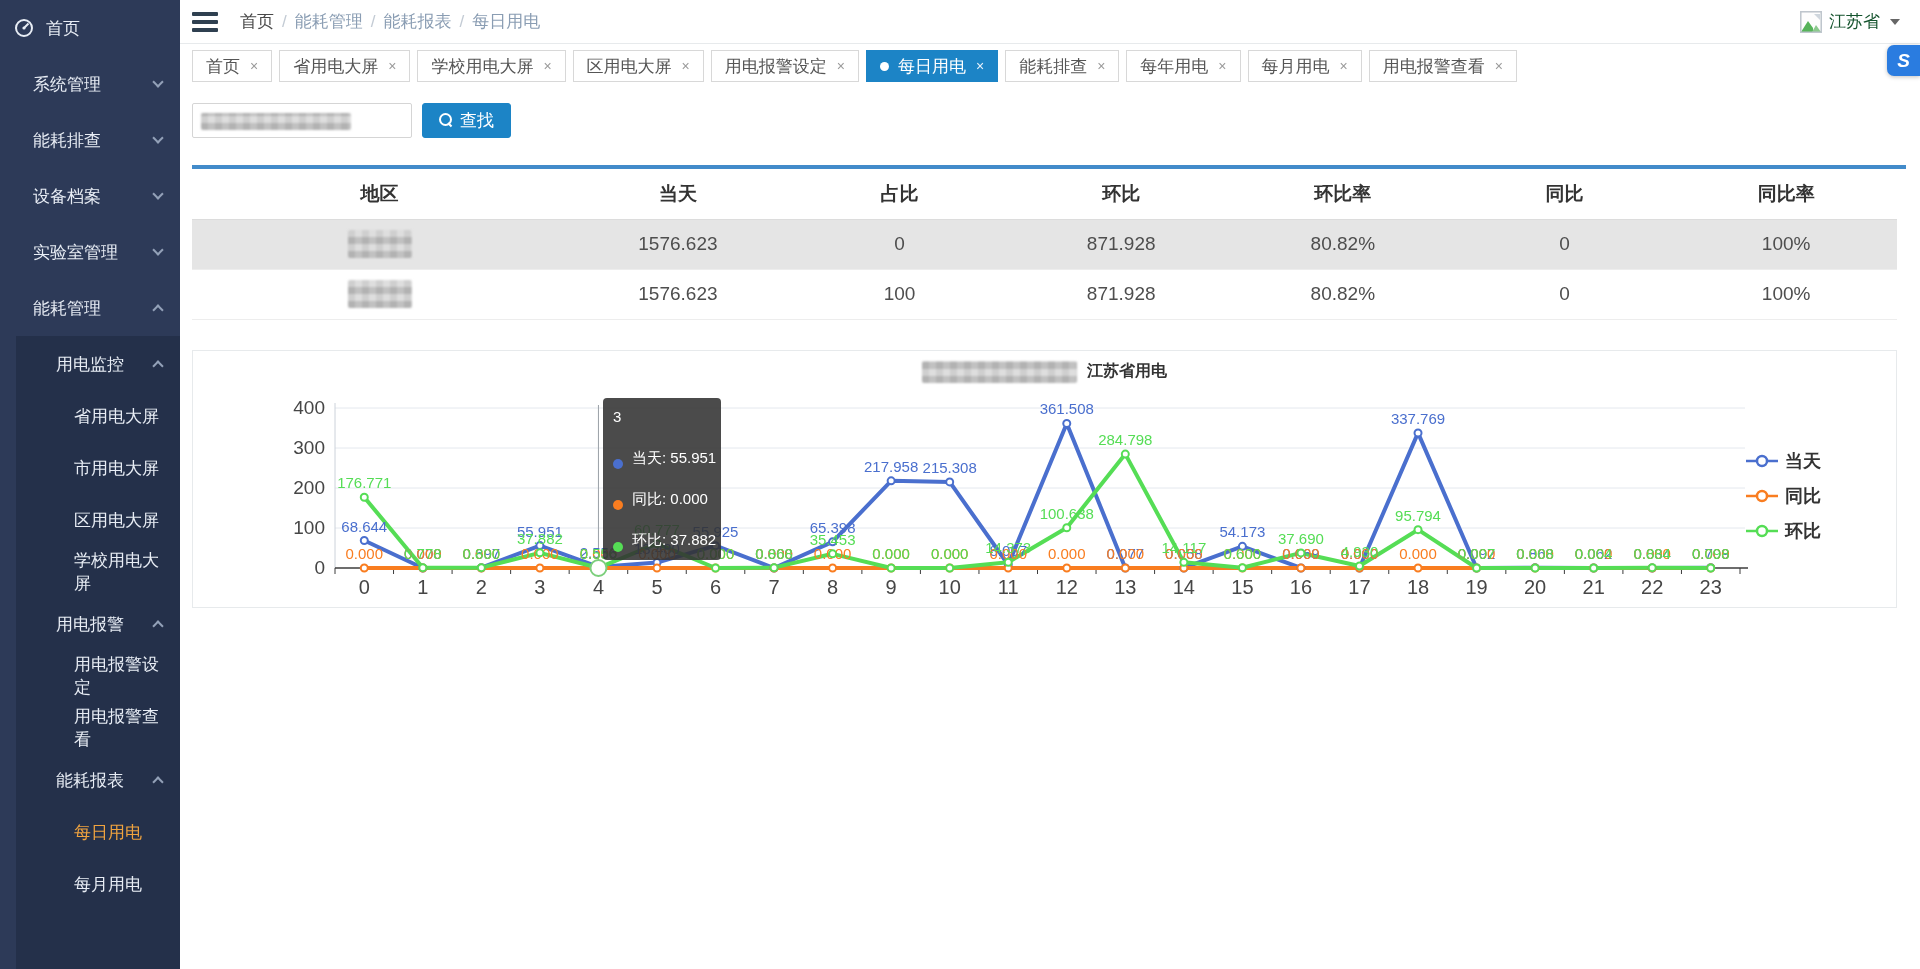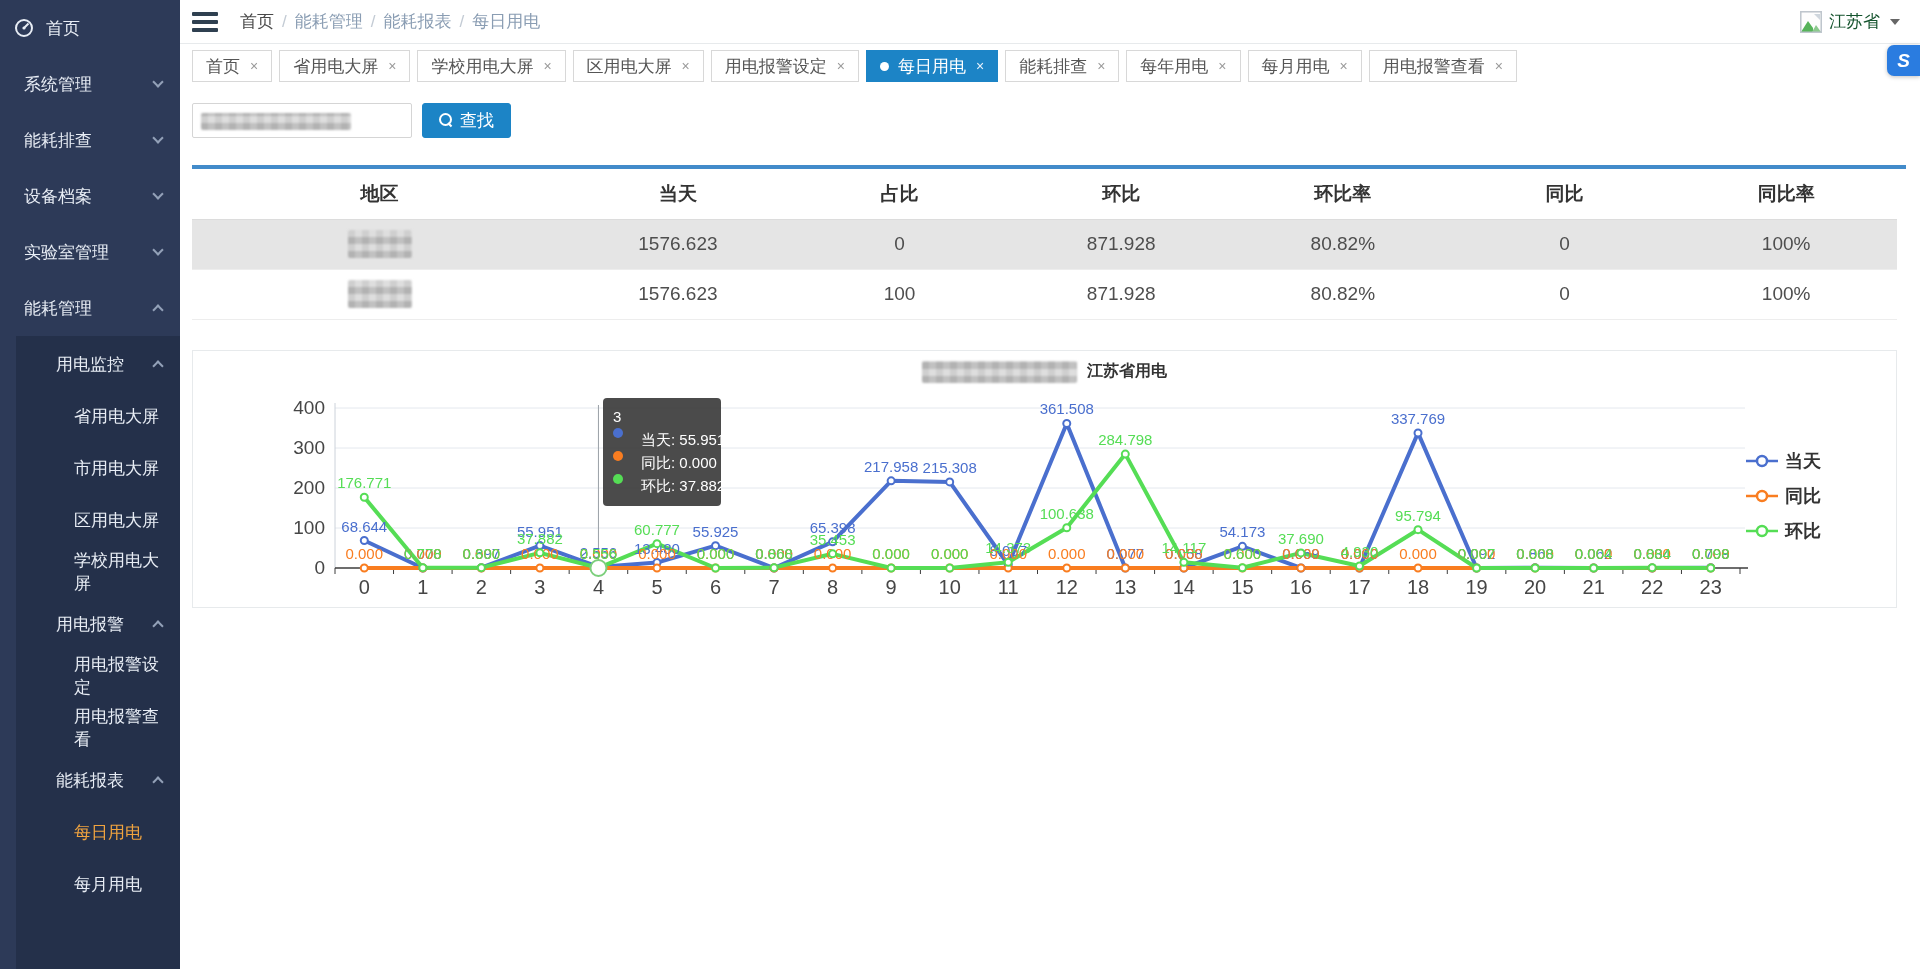--- a/index.html
+++ b/index.html
@@ -5,21 +5,21 @@
   * { margin:0; padding:0; box-sizing:border-box; }
   html,body { width:1920px; height:969px; overflow:hidden; background:#fff;
     font-family:"Liberation Sans","DejaVu Sans",sans-serif; }
   #app { position:relative; width:1920px; height:969px; display:flex; }
 
   
   #sidebar { width:180px; height:969px; background:#2d3a58; color:#e8edf5; flex:0 0 180px;
     display:flex; flex-direction:column; font-size:17px; }
   .side-home { height:56px; display:flex; align-items:center; padding-left:14px; gap:12px; cursor:pointer; }
   .side-group { height:56px; display:flex; align-items:center; justify-content:space-between;
-    padding:0 18px 0 24px; cursor:pointer; }
+    padding:0 18px 0 33px; cursor:pointer; }
   .side-sub { background:#24304a; flex:1 1 auto; padding-top:2px;margin-left:16px; }
   .sub-item { height:52px; display:flex; align-items:center; justify-content:space-between;
     padding:0 18px 0 0; cursor:pointer; }
   .sub-item .lbl { padding-left:40px; }
   .sub-item.leaf .lbl { padding-left:58px; }
   .sub-item.active .lbl { color:#f0a33f; }
   .chev { width:8px; height:8px; border-right:2px solid #93a1b8; border-bottom:2px solid #93a1b8;
     transform:rotate(45deg); margin-top:-4px; }
   .chev.up { transform:rotate(-135deg); margin-top:4px; }
   .gauge-icon svg { display:block; }
@@ -85,21 +85,21 @@
   
   #chart-card { position:relative; margin-top:30px; width:1705px; height:258px;
     border:1px solid #e7eaec; background:#fff; }
   #chart-title { position:absolute; top:10px; left:0; right:0; display:flex; justify-content:center;
     align-items:center; gap:10px; }
   #chart-title .mosaic { width:155px; height:22px; }
   #chart-title .t { font-size:16px; font-weight:bold; color:#333; }
   #chart-svg { position:absolute; left:0; top:0; }
   #tooltip { position:absolute; left:410px; top:47px; width:118px; background:rgba(50,50,50,.88);
     border-radius:4px; color:#fff; font-size:15px; padding:7px 10px 8px; line-height:1.55; pointer-events:none; }
-  .tt-row { display:flex; align-items:flex-start; gap:18px; white-space:nowrap; }
+  .tt-row { display:flex; align-items:flex-end; gap:9px; white-space:nowrap;margin-top:18px; }
   .tt-dot { width:10px; height:10px; border-radius:50%; flex:0 0 10px; }
   #legend { position:absolute; left:1553px; top:98px; display:flex; flex-direction:column; gap:11px; }
   .lg-item { display:flex; align-items:center; gap:7px; cursor:pointer; }
   .lg-item .txt { font-size:18px; font-weight:bold; color:#333; }
 
   
   .img-ph { width:22px; height:22px; border:1px solid #bfc6cd; background:#f4f6f8; position:relative; overflow:hidden; }
   .img-ph svg { display:block; }
 </style>
 </head>

